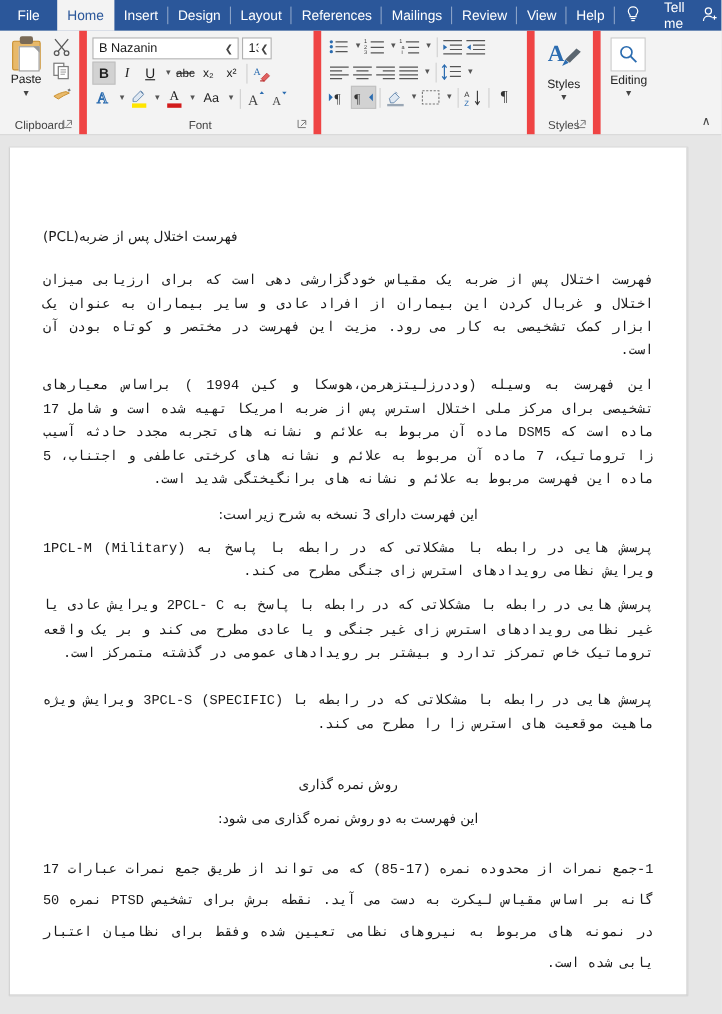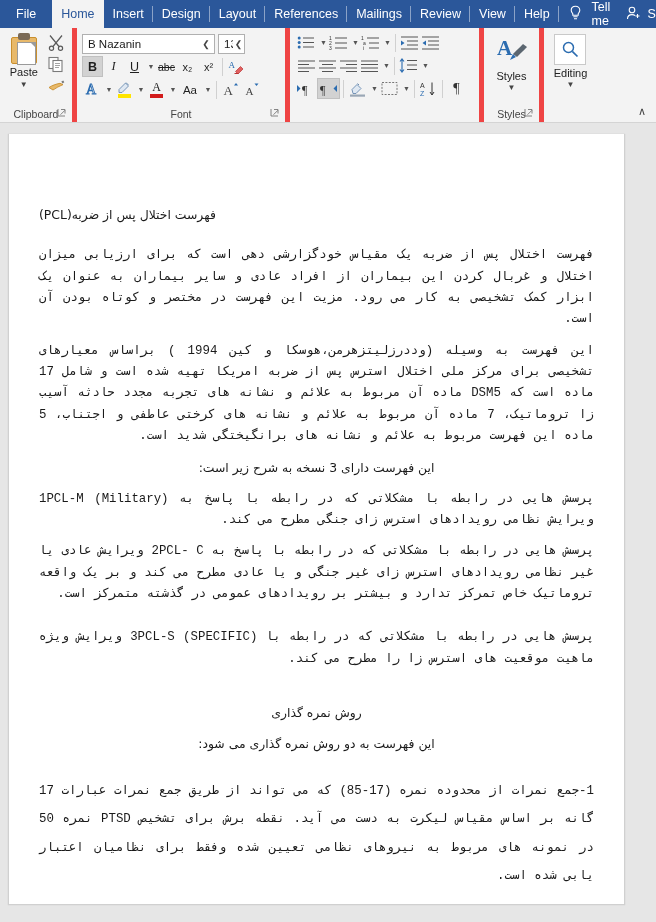--- a/index.html
+++ b/index.html
@@ -31,21 +31,21 @@
   .tab.active {
     background: #f3f3f3;
     color: #2b579a;
   }
   .tab .sep {
     position: absolute; right: 0; top: 6px; bottom: 6px;
     width: 1px; background: rgba(255,255,255,0.45);
   }
   .tabbar .spacer { flex: 1 1 auto; }
   .tellme {
-    display: flex; align-items: center; gap: 10px;
+    display: flex; align-items: center; gap: 22px;
     padding: 0 12px 0 10px;
     font-size: 12.5px;
   }
   .share {
     display: flex; align-items: center; gap: 5px;
     padding: 0 14px 0 4px;
     font-size: 12.5px;
   }
 
   
@@ -56,21 +56,21 @@
     display: flex;
     position: relative;
   }
   .group {
     position: relative;
     height: 100%;
     display: flex;
     flex-direction: column;
     padding: 3px 3px 0 3px;
   }
-  .group + .group { border-left: 5px solid #ef4444; }
+  .group + .group { border-left: 7px solid #ef4444; }
   .group-body { flex: 1 1 auto; display: flex; align-items: flex-start; }
   .group-label {
     height: 16px; line-height: 16px;
     font-size: 10.5px; color: #444;
     text-align: center;
     position: relative;
   }
   .group-label .dlg {
     position: absolute; right: 2px; top: 2px;
     width: 11px; height: 11px;

